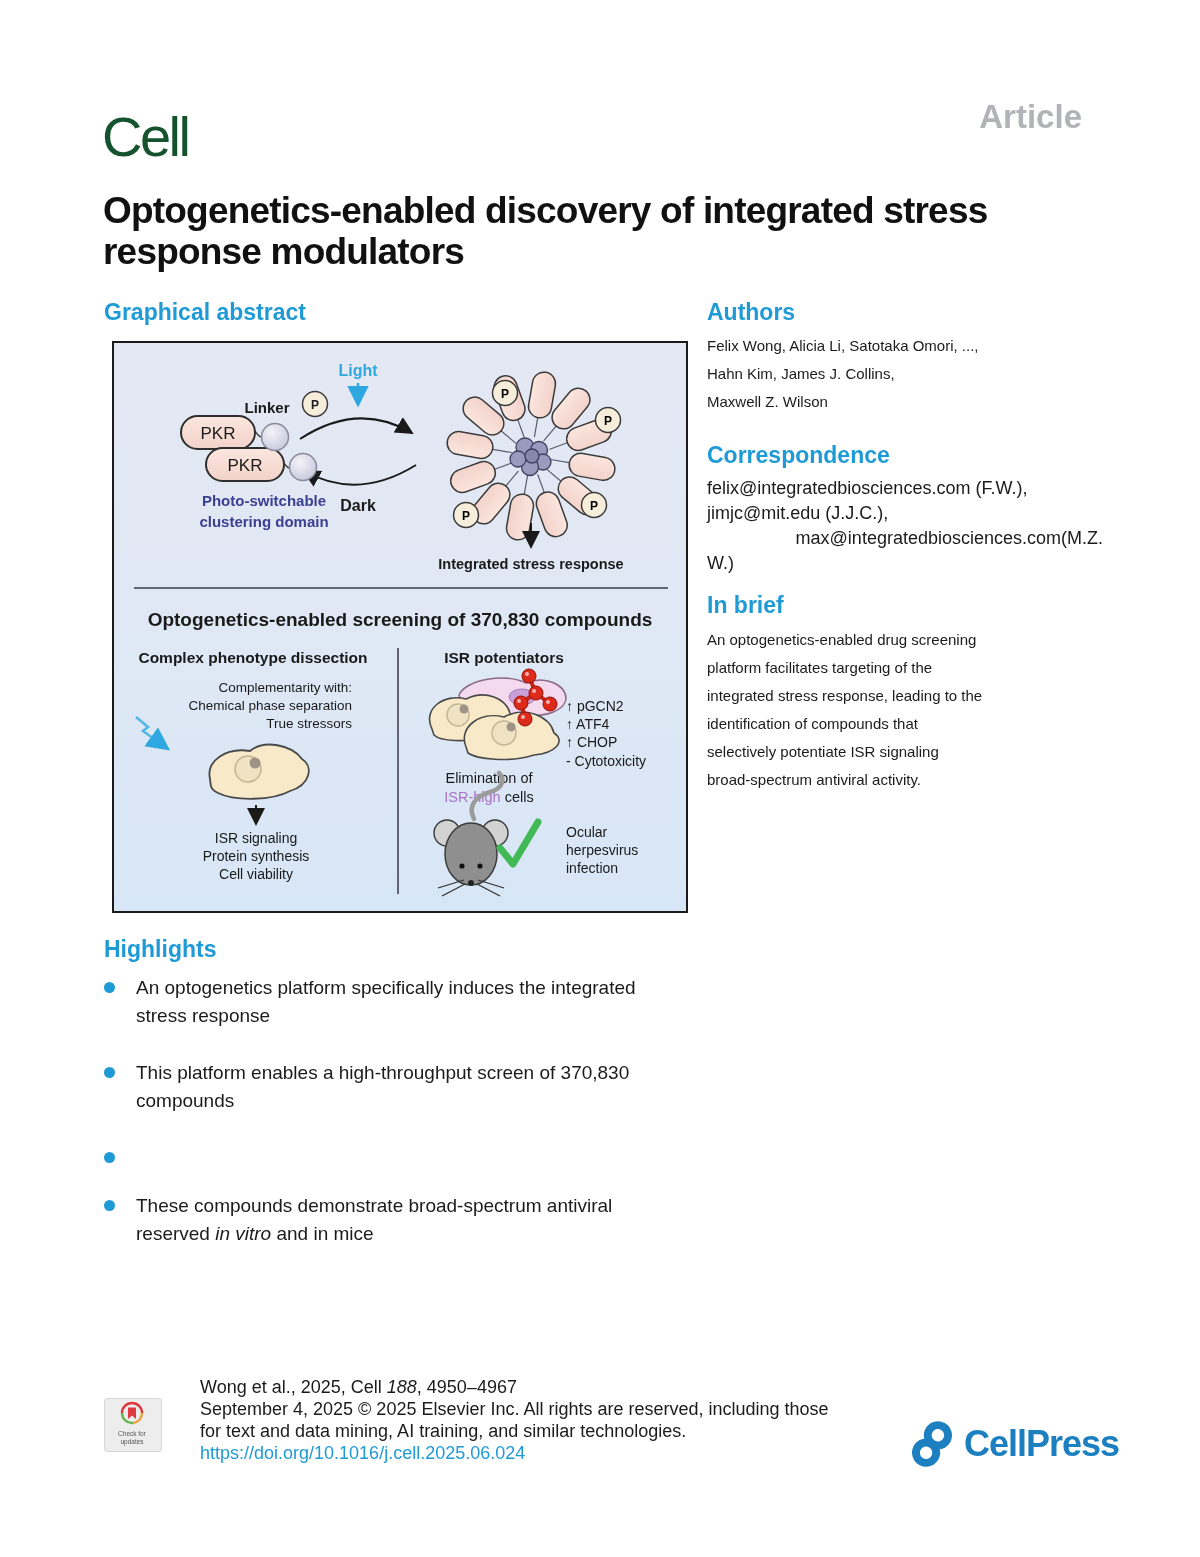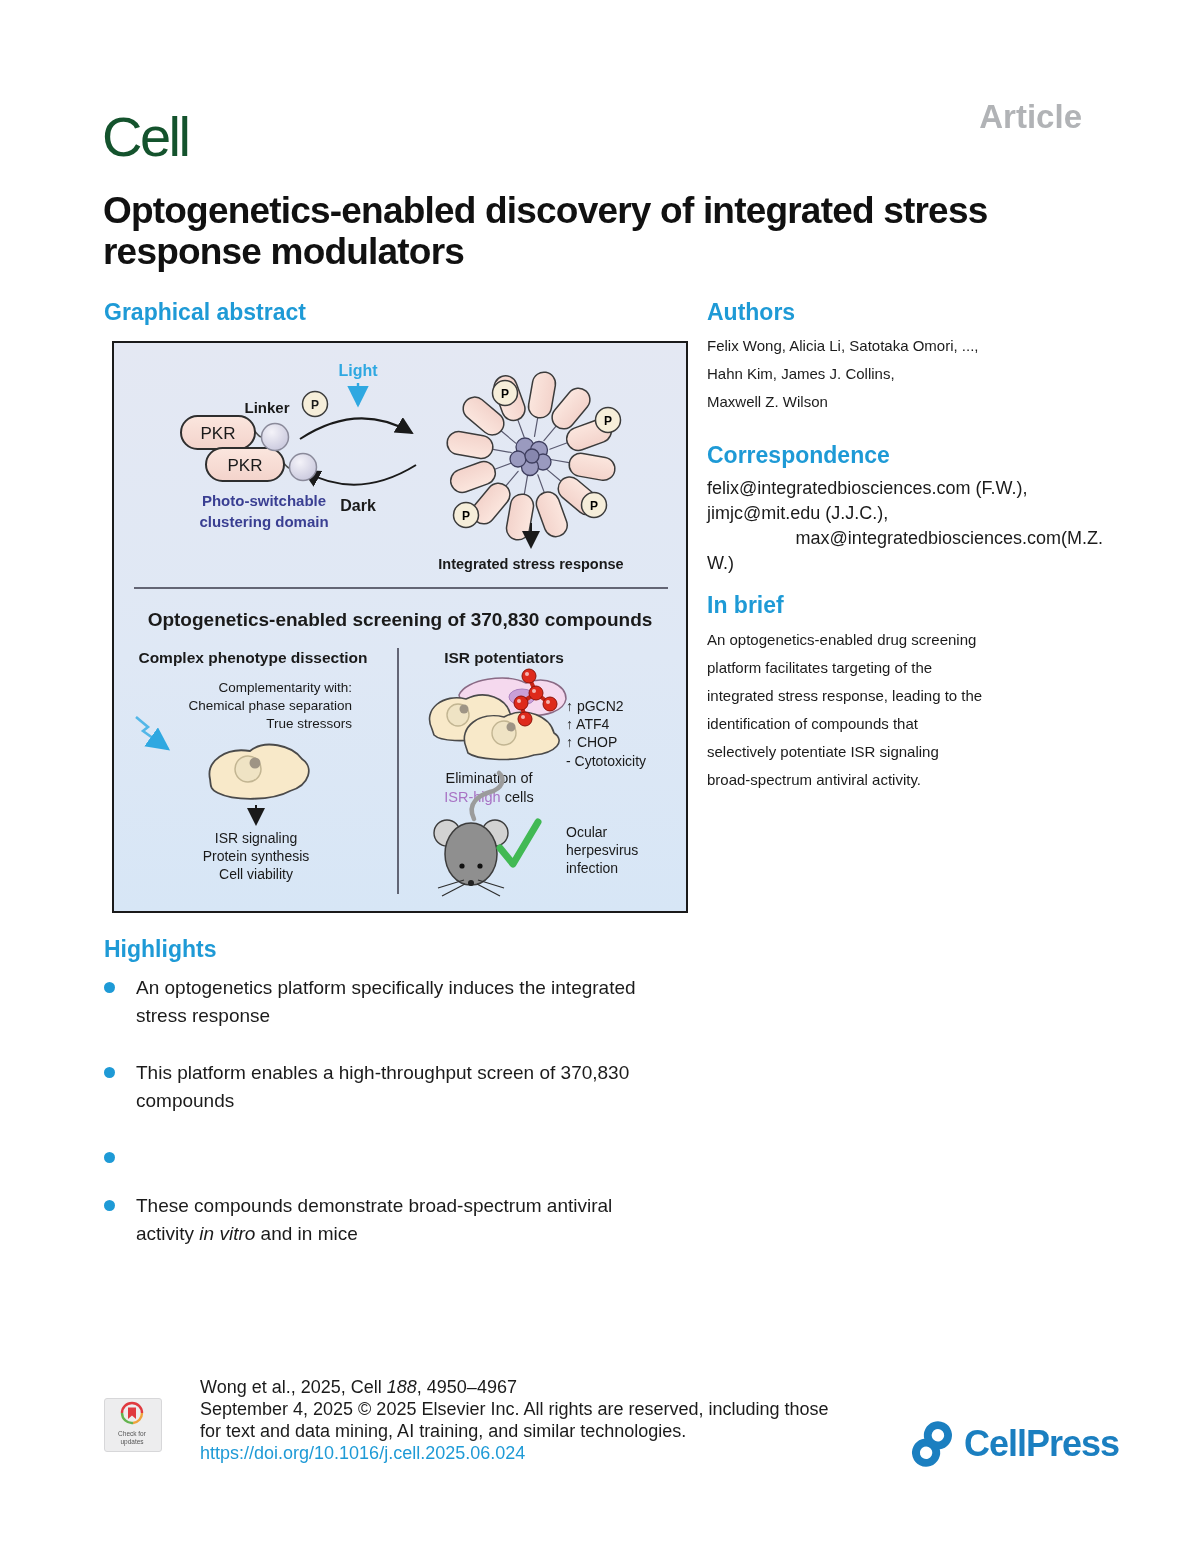--- a/index.html
+++ b/index.html
@@ -266,21 +266,21 @@
       <div class="nowrap"><span>compounds</span><span class="ital"></span><span></span></div>
     </div>
   </div>
   <div class="hl-item">
     <div class="hl-dot"></div>
   </div>
   <div class="hl-item">
     <div class="hl-dot"></div>
     <div class="hl-text">
       <div class="nowrap">These compounds demonstrate broad-spectrum antiviral</div>
-      <div class="nowrap"><span>activity </span><span class="ital">in vitro</span><span> and in mice</span></div>
+      <div class="nowrap"><span>reserved </span><span class="ital">in vitro</span><span> and in mice</span></div>
     </div>
   </div>
 </div>
 
 <div class="abs" id="check-badge">
   <svg width="54" height="50" viewBox="0 0 54 50">
     <path d="M17,14 A10,10 0 0 1 37,14" fill="none" stroke="#E0393F" stroke-width="2.4"></path>
     <path d="M37,14 A10,10 0 0 1 28,24" fill="none" stroke="#F0A23C" stroke-width="2.4"></path>
     <path d="M28,24 A10,10 0 0 1 17,14" fill="none" stroke="#64B44E" stroke-width="2.4"></path>
     <path d="M23,8.5 h8 v11.5 l-4,-3.5 l-4,3.5 z" fill="#E0393F"></path>

